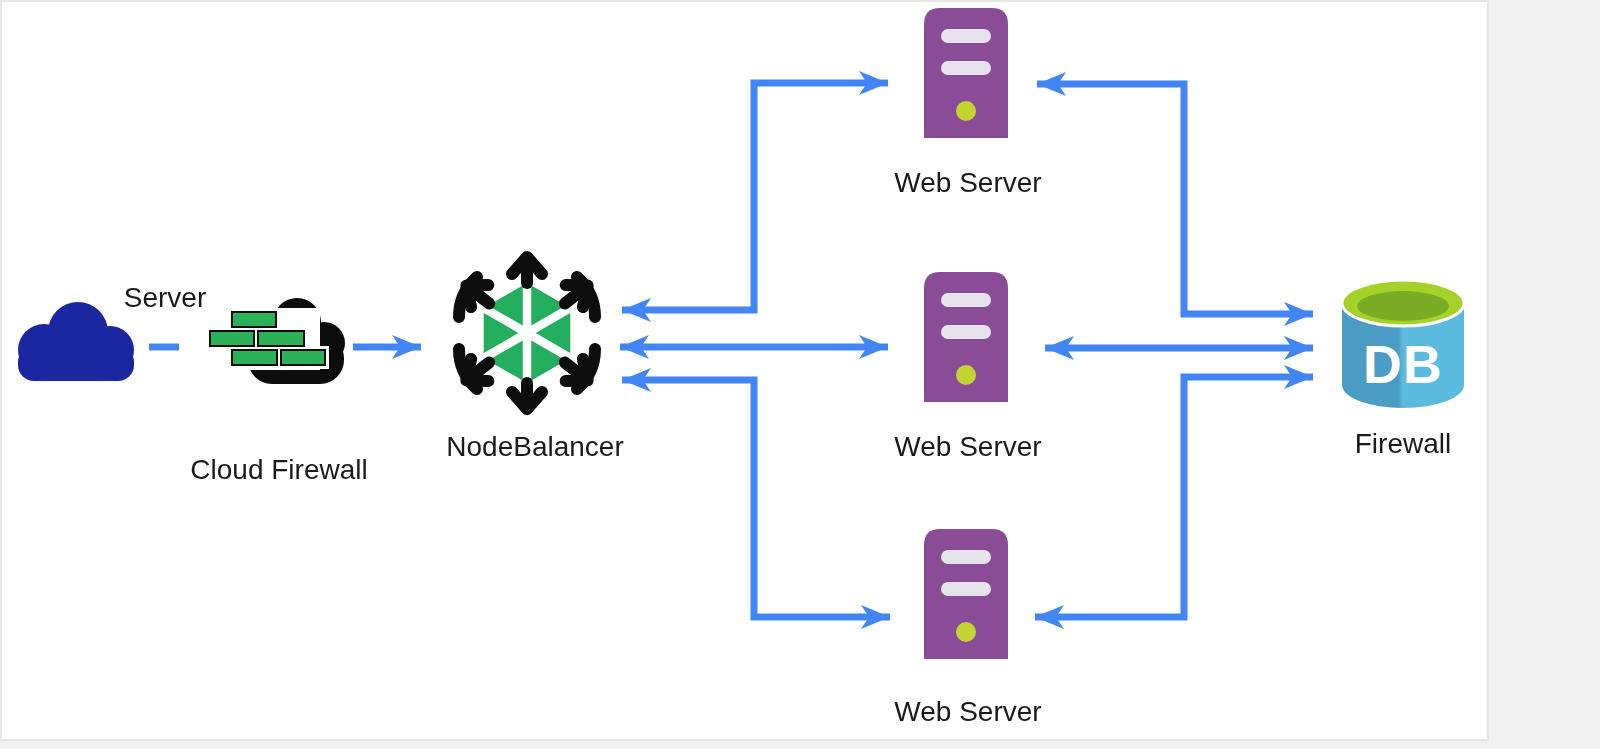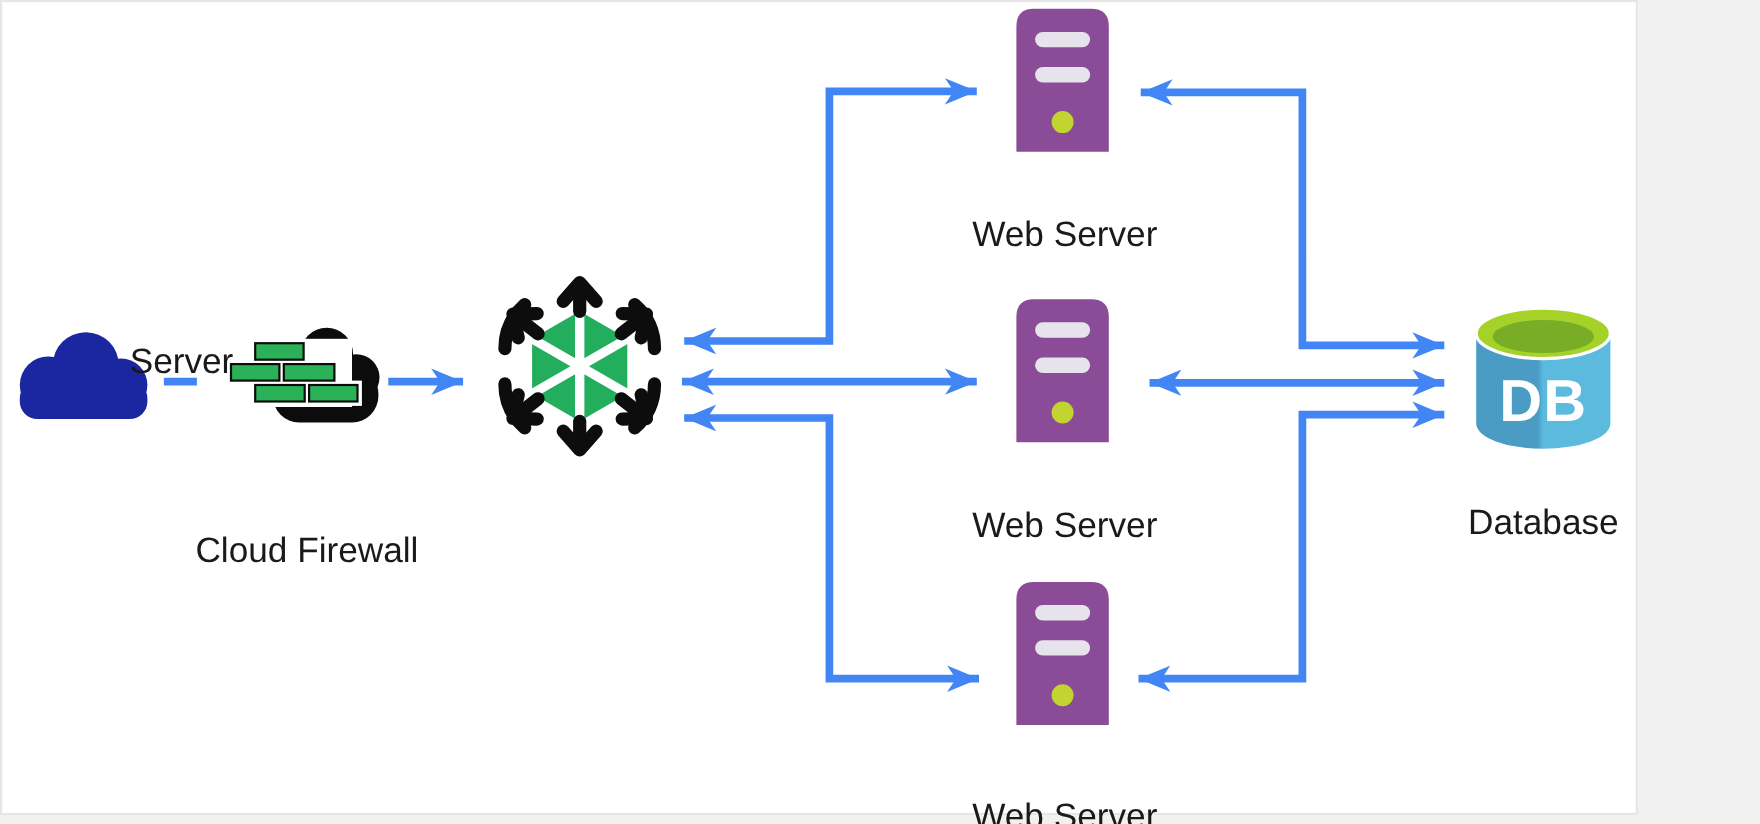--- a/index.html
+++ b/index.html
@@ -22,25 +22,24 @@
     border: 2px solid #e6e6e6;
   }
   #diagram-svg {
     position: absolute;
     left: 0;
     top: 0;
   }
   .node-label {
     position: absolute;
     transform: translateX(-50%);
-    font-size: 32px;
+    font-size: 28px;
     line-height: 1.1;
     color: #1a1a1a;
     white-space: nowrap;
-    margin-top: 28px;
   }
   .edge {
     fill: none;
     stroke-width: 7px;
   }
   .nb-black {
     fill: none;
     stroke-width: 12px;
     stroke-linecap: round;
     stroke-linejoin: round;
@@ -155,17 +154,18 @@
     <g transform="translate(1340,277)">
       <path d="M0,24 L0,106 A61,23 0 0 0 122,106 L122,24 Z" fill="url(#dbbody)"></path>
       <ellipse cx="61" cy="24" rx="61" ry="23" stroke="#ffffff" stroke-width="3" fill="#a5d229"></ellipse>
       <ellipse cx="61" cy="27" rx="46" ry="15" fill="#79ad25"></ellipse>
       <text x="61" y="104" text-anchor="middle" font-size="54" font-weight="bold" letter-spacing="1" fill="#ffffff" font-family="Liberation Sans, sans-serif">DB</text>
     </g>
   </svg>
 
   <div class="node-label" style="left:163px; top:281px;">Server</div>
   <div class="node-label" style="left:277px; top:453px;">Cloud Firewall</div>
+  <div class="node-label" style="left:533px; top:430px;">NodeBalancer</div>
   <div class="node-label" style="left:966px; top:166px;">Web Server</div>
   <div class="node-label" style="left:966px; top:430px;">Web Server</div>
   <div class="node-label" style="left:966px; top:695px;">Web Server</div>
-  <div class="node-label" style="left:1401px; top:427px;">Database</div>
+  <div class="node-label" style="left:1401px; top:427px;">Firewall</div>
 </div>
 
 </body></html>

